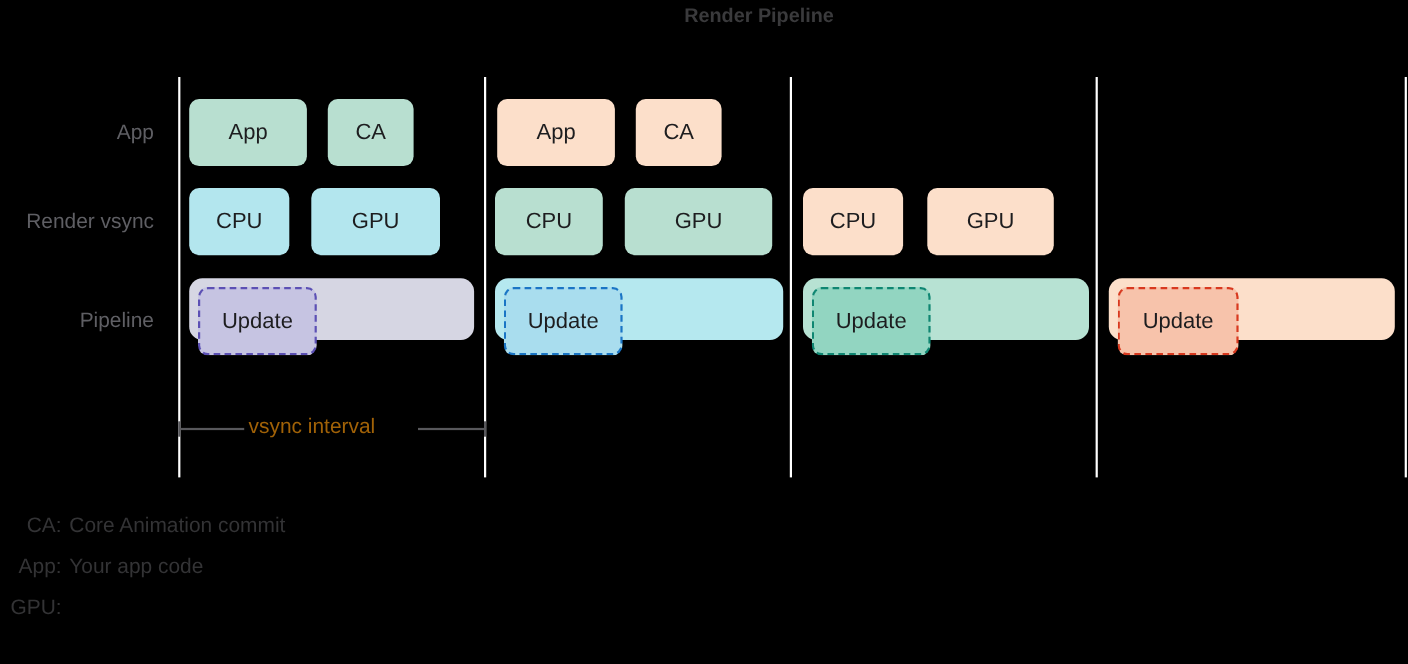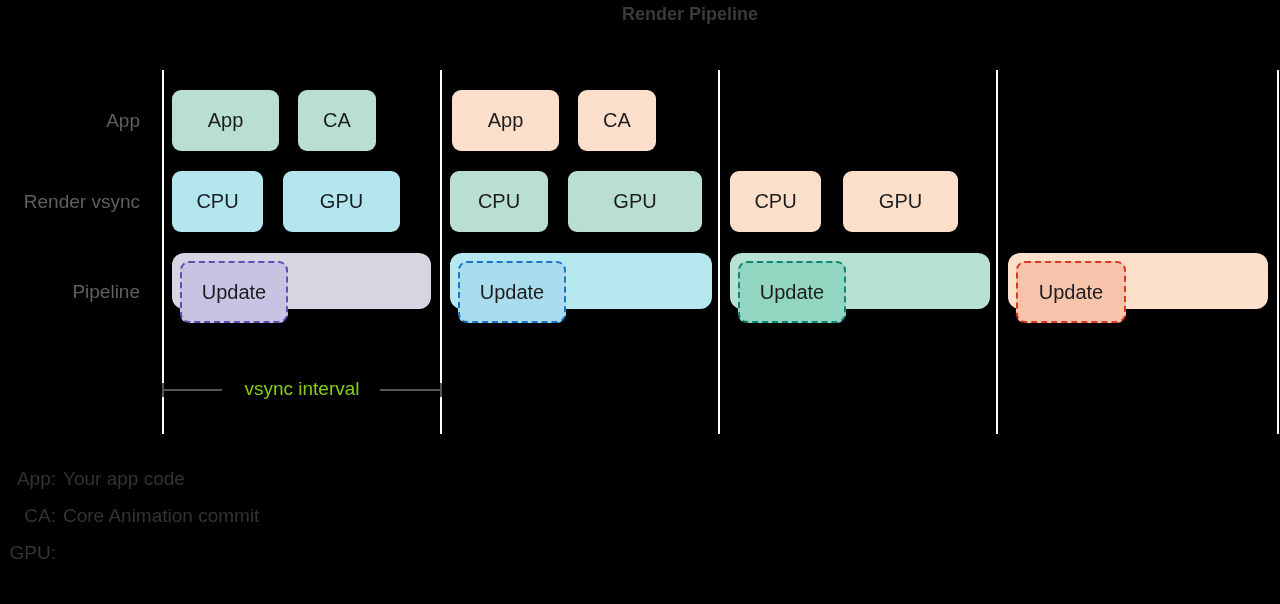--- a/index.html
+++ b/index.html
@@ -67,23 +67,23 @@
     font-size: 20px;
     color: #1d1d1f;
   }
   .vs-line { position: absolute; top: 389px; height: 2px; background: #58585c; }
   .vs-tick { position: absolute; top: 383px; width: 2px; height: 14px; background: #58585c; }
   .vs-label {
     position: absolute;
     top: 378px;
     left: 226px;
     width: 152px;
-    text-align: center;
+    text-align: left;
     font-size: 19px;
-    color: #84cc16;
+    color: #a16207;
     white-space: nowrap;
   }
   .legend {
     position: absolute;
     left: 8px;
     top: 460px;
     font-size: 19px;
     color: #333335;
   }
   .legend-row { display: flex; height: 37px; align-items: center; }
@@ -134,25 +134,25 @@
   </div>
 
   <div class="vs-tick" style="left:162px"></div>
   <div class="vs-line" style="left:164px; width:58px"></div>
   <div class="vs-label">vsync interval</div>
   <div class="vs-line" style="left:380px; width:60px"></div>
   <div class="vs-tick" style="left:440px"></div>
 
   <div class="legend">
     <div class="legend-row">
+      <span class="legend-key">CA:</span>
+      <span class="legend-text">Core Animation commit</span>
+    </div>
+    <div class="legend-row">
       <span class="legend-key">App:</span>
       <span class="legend-text">Your app code</span>
-    </div>
-    <div class="legend-row">
-      <span class="legend-key">CA:</span>
-      <span class="legend-text">Core Animation commit</span>
     </div>
     <div class="legend-row">
       <span class="legend-key">GPU:</span>
     </div>
   </div>
 
 </div>
 
 </body></html>

